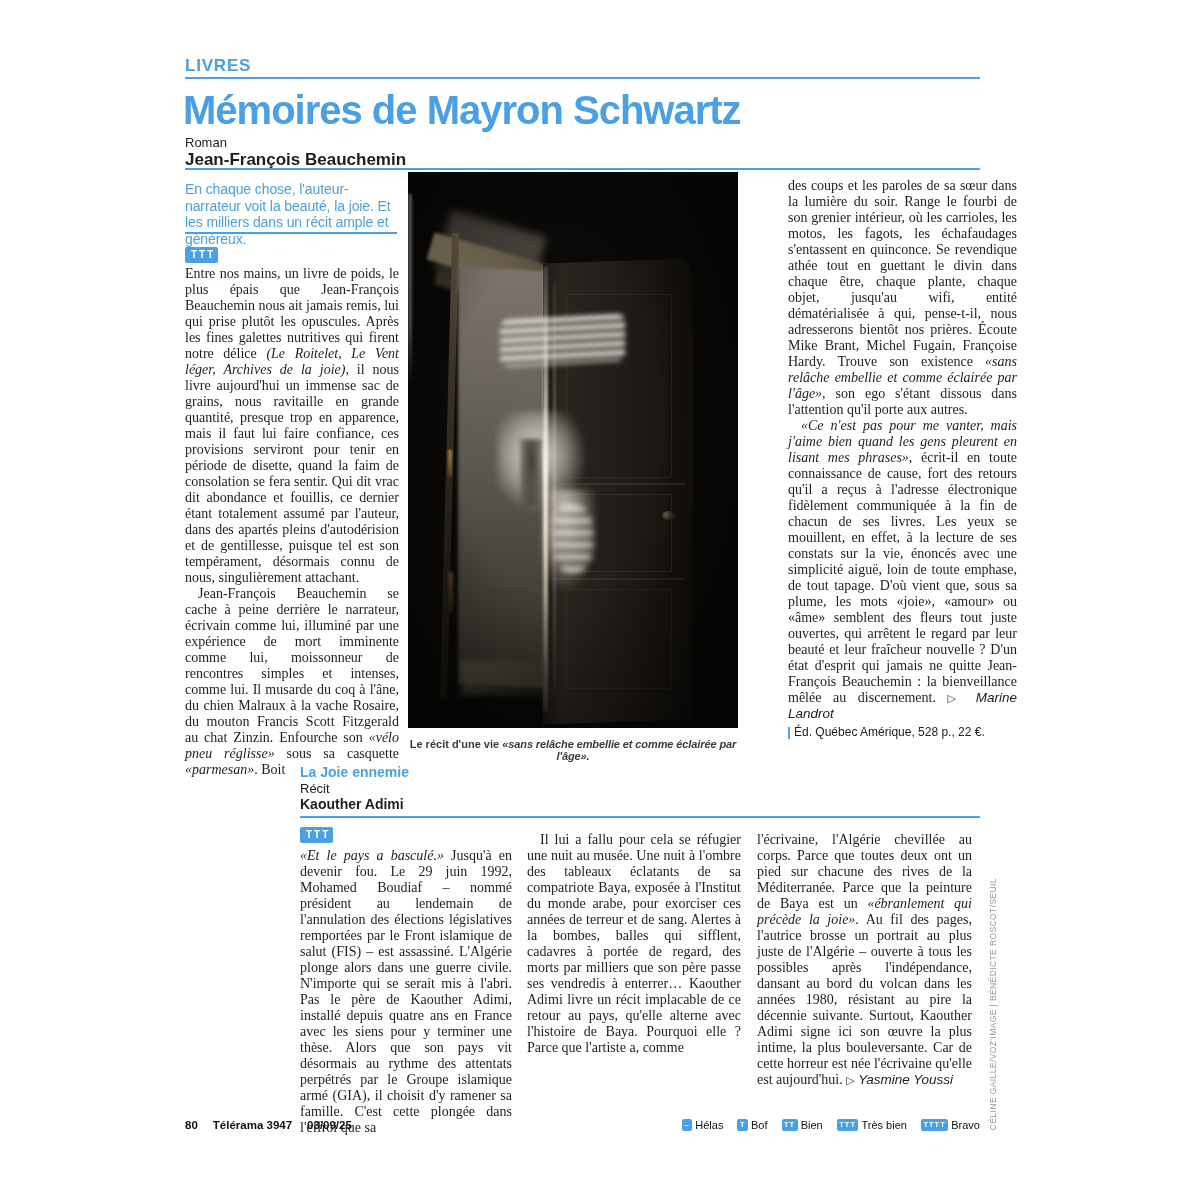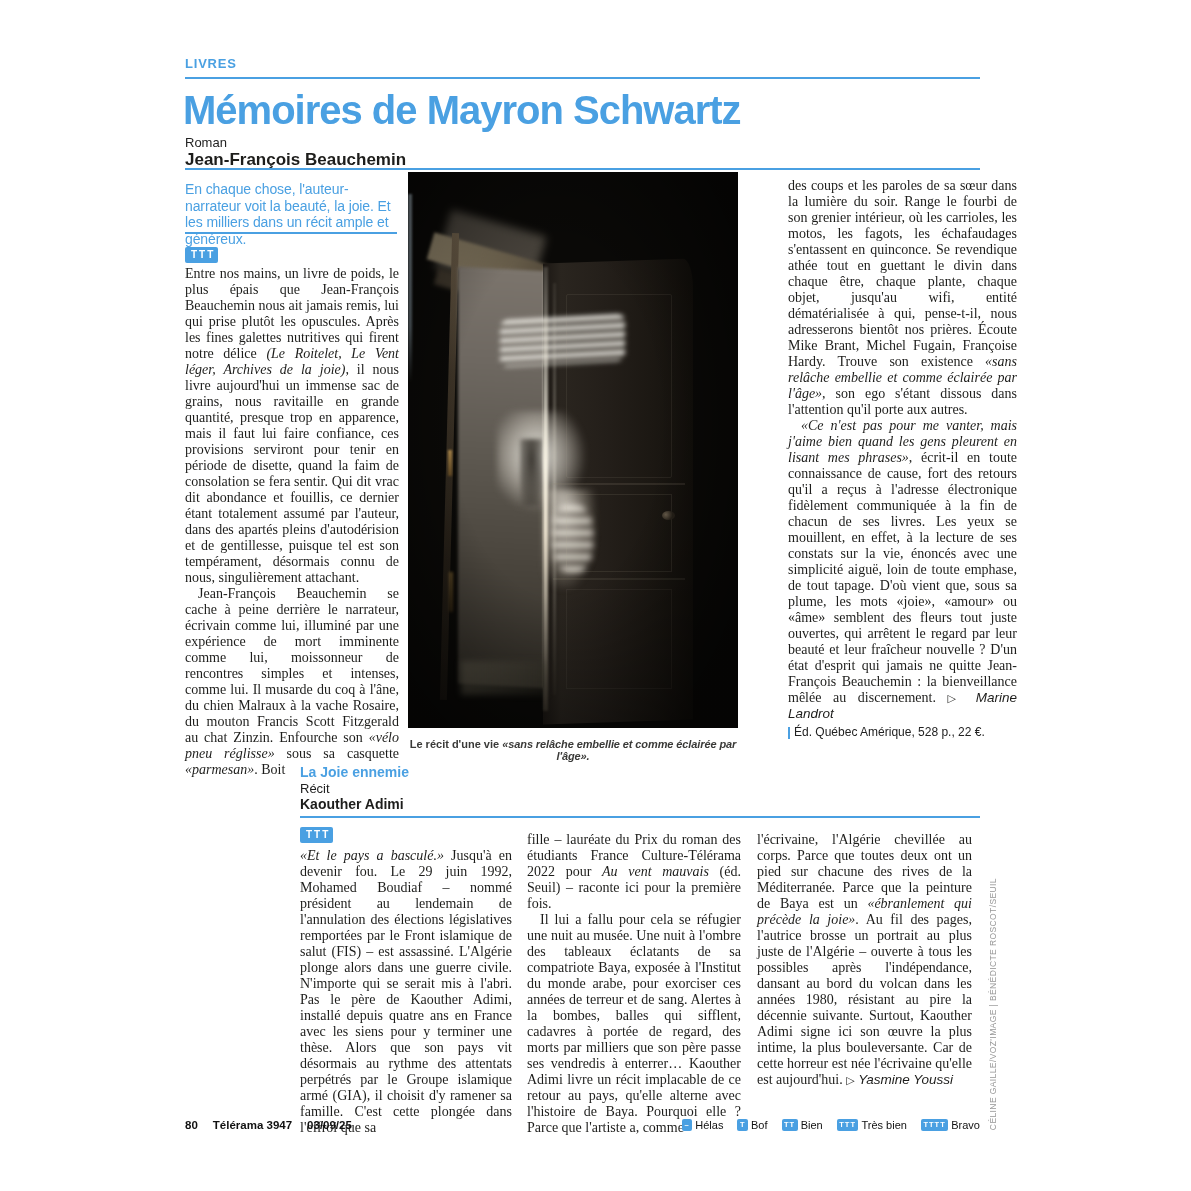--- a/index.html
+++ b/index.html
@@ -5,21 +5,21 @@
   :root { --accent:#4aa0e2; }
   * { box-sizing:border-box; margin:0; padding:0; }
   html,body { width:1191px; height:1191px; }
   body {
     position:relative; background:#ffffff; color:#1d1d1b;
     font-family:"Liberation Sans", sans-serif; overflow:hidden;
   }
   .abs { position:absolute; }
 
   
-  .section-label { left:185px; top:56px; color:var(--accent); font-size:13px; font-weight:bold; letter-spacing:.8px; }
+  .section-label { left:185px; top:56px; color:var(--accent); font-size:17px; font-weight:bold; letter-spacing:.8px; }
   .rule { background:var(--accent); height:2px; }
   .rule-top   { left:185px; top:77px;  width:795px; }
   .rule-mid   { left:185px; top:168px; width:795px; }
   .rule-intro { left:185px; top:232px; width:212px; }
   .rule-art2  { left:300px; top:816px; width:680px; }
 
   .a1-title { left:183px; top:88px; color:var(--accent); font-size:40px; font-weight:bold; letter-spacing:-1px; }
   .a1-genre { left:185px; top:135px; font-size:13px; color:#222; }
   .a1-author{ left:185px; top:150px; font-size:17px; font-weight:bold; }
 
@@ -168,21 +168,20 @@
 <div class="abs a2-title">La Joie ennemie</div>
 <div class="abs a2-genre">Récit</div>
 <div class="abs a2-author">Kaouther Adimi</div>
 <div class="abs rule rule-art2"></div>
 <div class="abs rating rating-a2">TTT</div>
 
 <div class="col col-a2-1">
   <p class="body-p"><i>«Et le pays a basculé.»</i> Jusqu'à en devenir fou. Le 29 juin 1992, Mohamed Boudiaf – nommé président au lendemain de l'annulation des élections législatives remportées par le Front islamique de salut (FIS) – est assassiné. L'Algérie plonge alors dans une guerre civile. N'importe qui se serait mis à l'abri. Pas le père de Kaouther Adimi, installé depuis quatre ans en France avec les siens pour y terminer une thèse. Alors que son pays vit désormais au rythme des attentats perpétrés par le Groupe islamique armé (GIA), il choisit d'y ramener sa famille. C'est cette plongée dans l'effroi que sa</p>
 </div>
 <div class="col col-a2-2">
-  <p class="body-p">fille – lauréate du Prix du roman des étudiants France Culture-Télérama 2022 pour <i>Au vent mauvais</i> (éd. Seuil) – raconte ici pour la première fois.</p>
   <p class="body-p indent">Il lui a fallu pour cela se réfugier une nuit au musée. Une nuit à l'ombre des tableaux éclatants de sa compatriote Baya, exposée à l'Institut du monde arabe, pour exorciser ces années de terreur et de sang. Alertes à la bombes, balles qui sifflent, cadavres à portée de regard, des morts par milliers que son père passe ses vendredis à enterrer… Kaouther Adimi livre un récit implacable de ce retour au pays, qu'elle alterne avec l'histoire de Baya. Pourquoi elle ? Parce que l'artiste a, comme</p>
 </div>
 <div class="col col-a2-3">
   <p class="body-p"><span>l'écrivaine, l'Algérie chevillée au corps. Parce que toutes deux ont un pied sur chacune des rives de la Méditerranée. Parce que la peinture de Baya est un <i>«ébranlement qui précède la joie»</i>. Au fil des pages, l'autrice brosse un portrait au plus juste de l'Algérie – ouverte à tous les possibles après l'indépendance, dansant au bord du volcan dans les années 1980, résistant au pire la décennie suivante. Surtout, Kaouther Adimi signe ici son œuvre la plus intime, la plus bouleversante. Car de cette horreur est née l'écrivaine qu'elle est aujourd'hui. </span><span class="sig-tri">▷</span> <span class="sig-name">Yasmine Youssi</span></p>
 </div>
 
 <div class="abs footer-left">
   <span>80</span>
   <span>Télérama 3947</span>
   <span>03/09/25</span>

